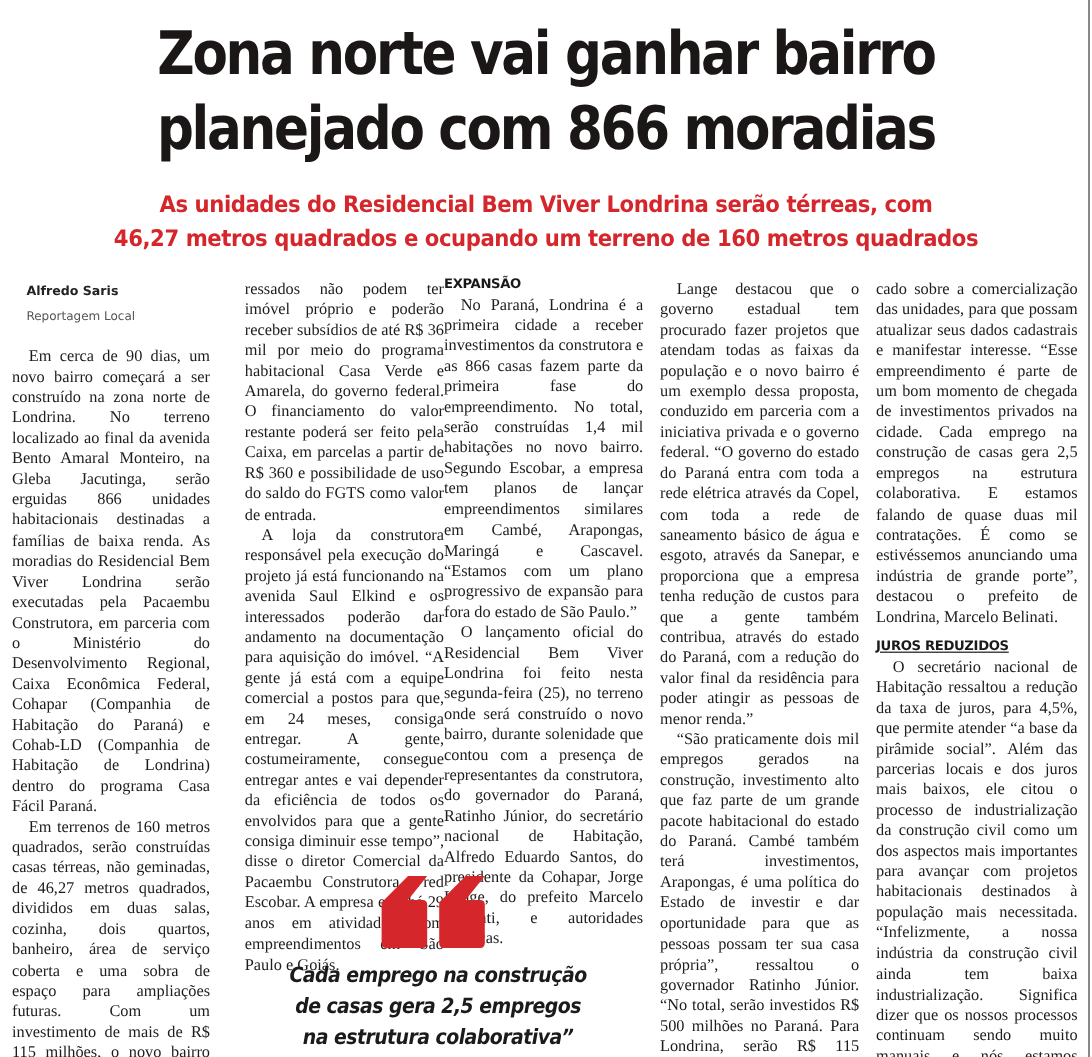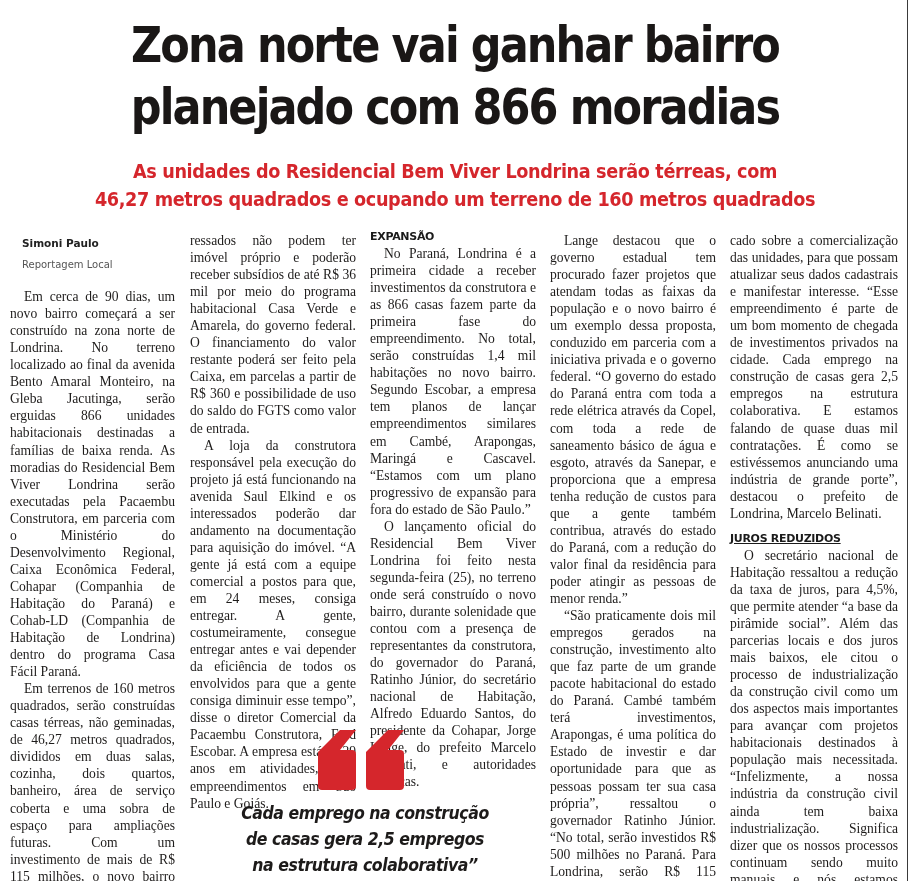--- a/index.html
+++ b/index.html
@@ -51,28 +51,28 @@
   <div>Zona norte vai ganhar bairro</div>
   <div>planejado com 866 moradias</div>
 </div>
 
 <div class="deck">
   <div>As unidades do Residencial Bem Viver Londrina serão térreas, com</div>
   <div>46,27 metros quadrados e ocupando um terreno de 160 metros quadrados</div>
 </div>
 
 <div class="col" style="left:10px; top:229px; width:165px;">
-  <div class="byline-name" style="margin-left:12px;">Simoni Paulo</div>
+  <div class="byline-name" style="margin-left:12px;">Alfredo Saris</div>
   <div class="byline-role" style="margin-left:12px;">Reportagem Local</div>
   <p>Em cerca de 90 dias, um novo bairro começará a ser construído na zona norte de Londrina. No terreno localizado ao final da avenida Bento Amaral Monteiro, na Gleba Jacutinga, serão erguidas 866 unidades habitacionais destinadas a famílias de baixa renda. As moradias do Residencial Bem Viver Londrina serão executadas pela Pacaembu Construtora, em parceria com o Ministério do Desenvolvimento Regional, Caixa Econômica Federal, Cohapar (Companhia de Habitação do Paraná) e Cohab-LD (Companhia de Habitação de Londrina) dentro do programa Casa Fácil Paraná.</p>
   <p>Em terrenos de 160 metros quadrados, serão construídas casas térreas, não geminadas, de 46,27 metros quadrados, divididos em duas salas, cozinha, dois quartos, banheiro, área de serviço coberta e uma sobra de espaço para ampliações futuras. Com um investimento de mais de R$ 115 milhões, o novo bairro planejado deverá ser entregue em um prazo de 24 meses a contar da data de assinatura do contrato.</p>
 
 </div>
 
-<div class="col" style="left:190px; top:232px; width:166px;">
+<div class="col" style="left:204px; top:232px; width:166px;">
   <p class="noind">ressados não podem ter imóvel próprio e poderão receber subsídios de até R$ 36 mil por meio do programa habitacional Casa Verde e Amarela, do governo federal. O financiamento do valor restante poderá ser feito pela Caixa, em parcelas a partir de R$ 360 e possibilidade de uso do saldo do FGTS como valor de entrada.</p>
   <p>A loja da construtora responsável pela execução do projeto já está funcionando na avenida Saul Elkind e os interessados poderão dar andamento na documentação para aquisição do imóvel. “A gente já está com a equipe comercial a postos para que, em 24 meses, consiga entregar. A gente, costumeiramente, consegue entregar antes e vai depender da eficiência de todos os envolvidos para que a gente consiga diminuir esse tempo”, disse o diretor Comercial da Pacaembu Construtora, Fred Escobar. A empresa está há 29 anos em atividades, com empreendimentos em São Paulo e Goiás.</p>
 </div>
 
 <div class="col" style="left:370px; top:230px; width:166px;">
   <div class="subhead">EXPANSÃO</div>
   <p>No Paraná, Londrina é a primeira cidade a receber investimentos da construtora e as 866 casas fazem parte da primeira fase do empreendimento. No total, serão construídas 1,4 mil habitações no novo bairro. Segundo Escobar, a empresa tem planos de lançar empreendimentos similares em Cambé, Arapongas, Maringá e Cascavel. “Estamos com um plano progressivo de expansão para fora do estado de São Paulo.”</p>
   <p>O lançamento oficial do Residencial Bem Viver Londrina foi feito nesta segunda-feira (25), no terreno onde será construído o novo bairro, durante solenidade que contou com a presença de representantes da construtora, do governador do Paraná, Ratinho Júnior, do secretário nacional de Habitação, Alfredo Eduardo Santos, do presidente da Cohapar, Jorge Lange, do prefeito Marcelo Belinati, e autoridades políticas.</p>
 </div>
 

